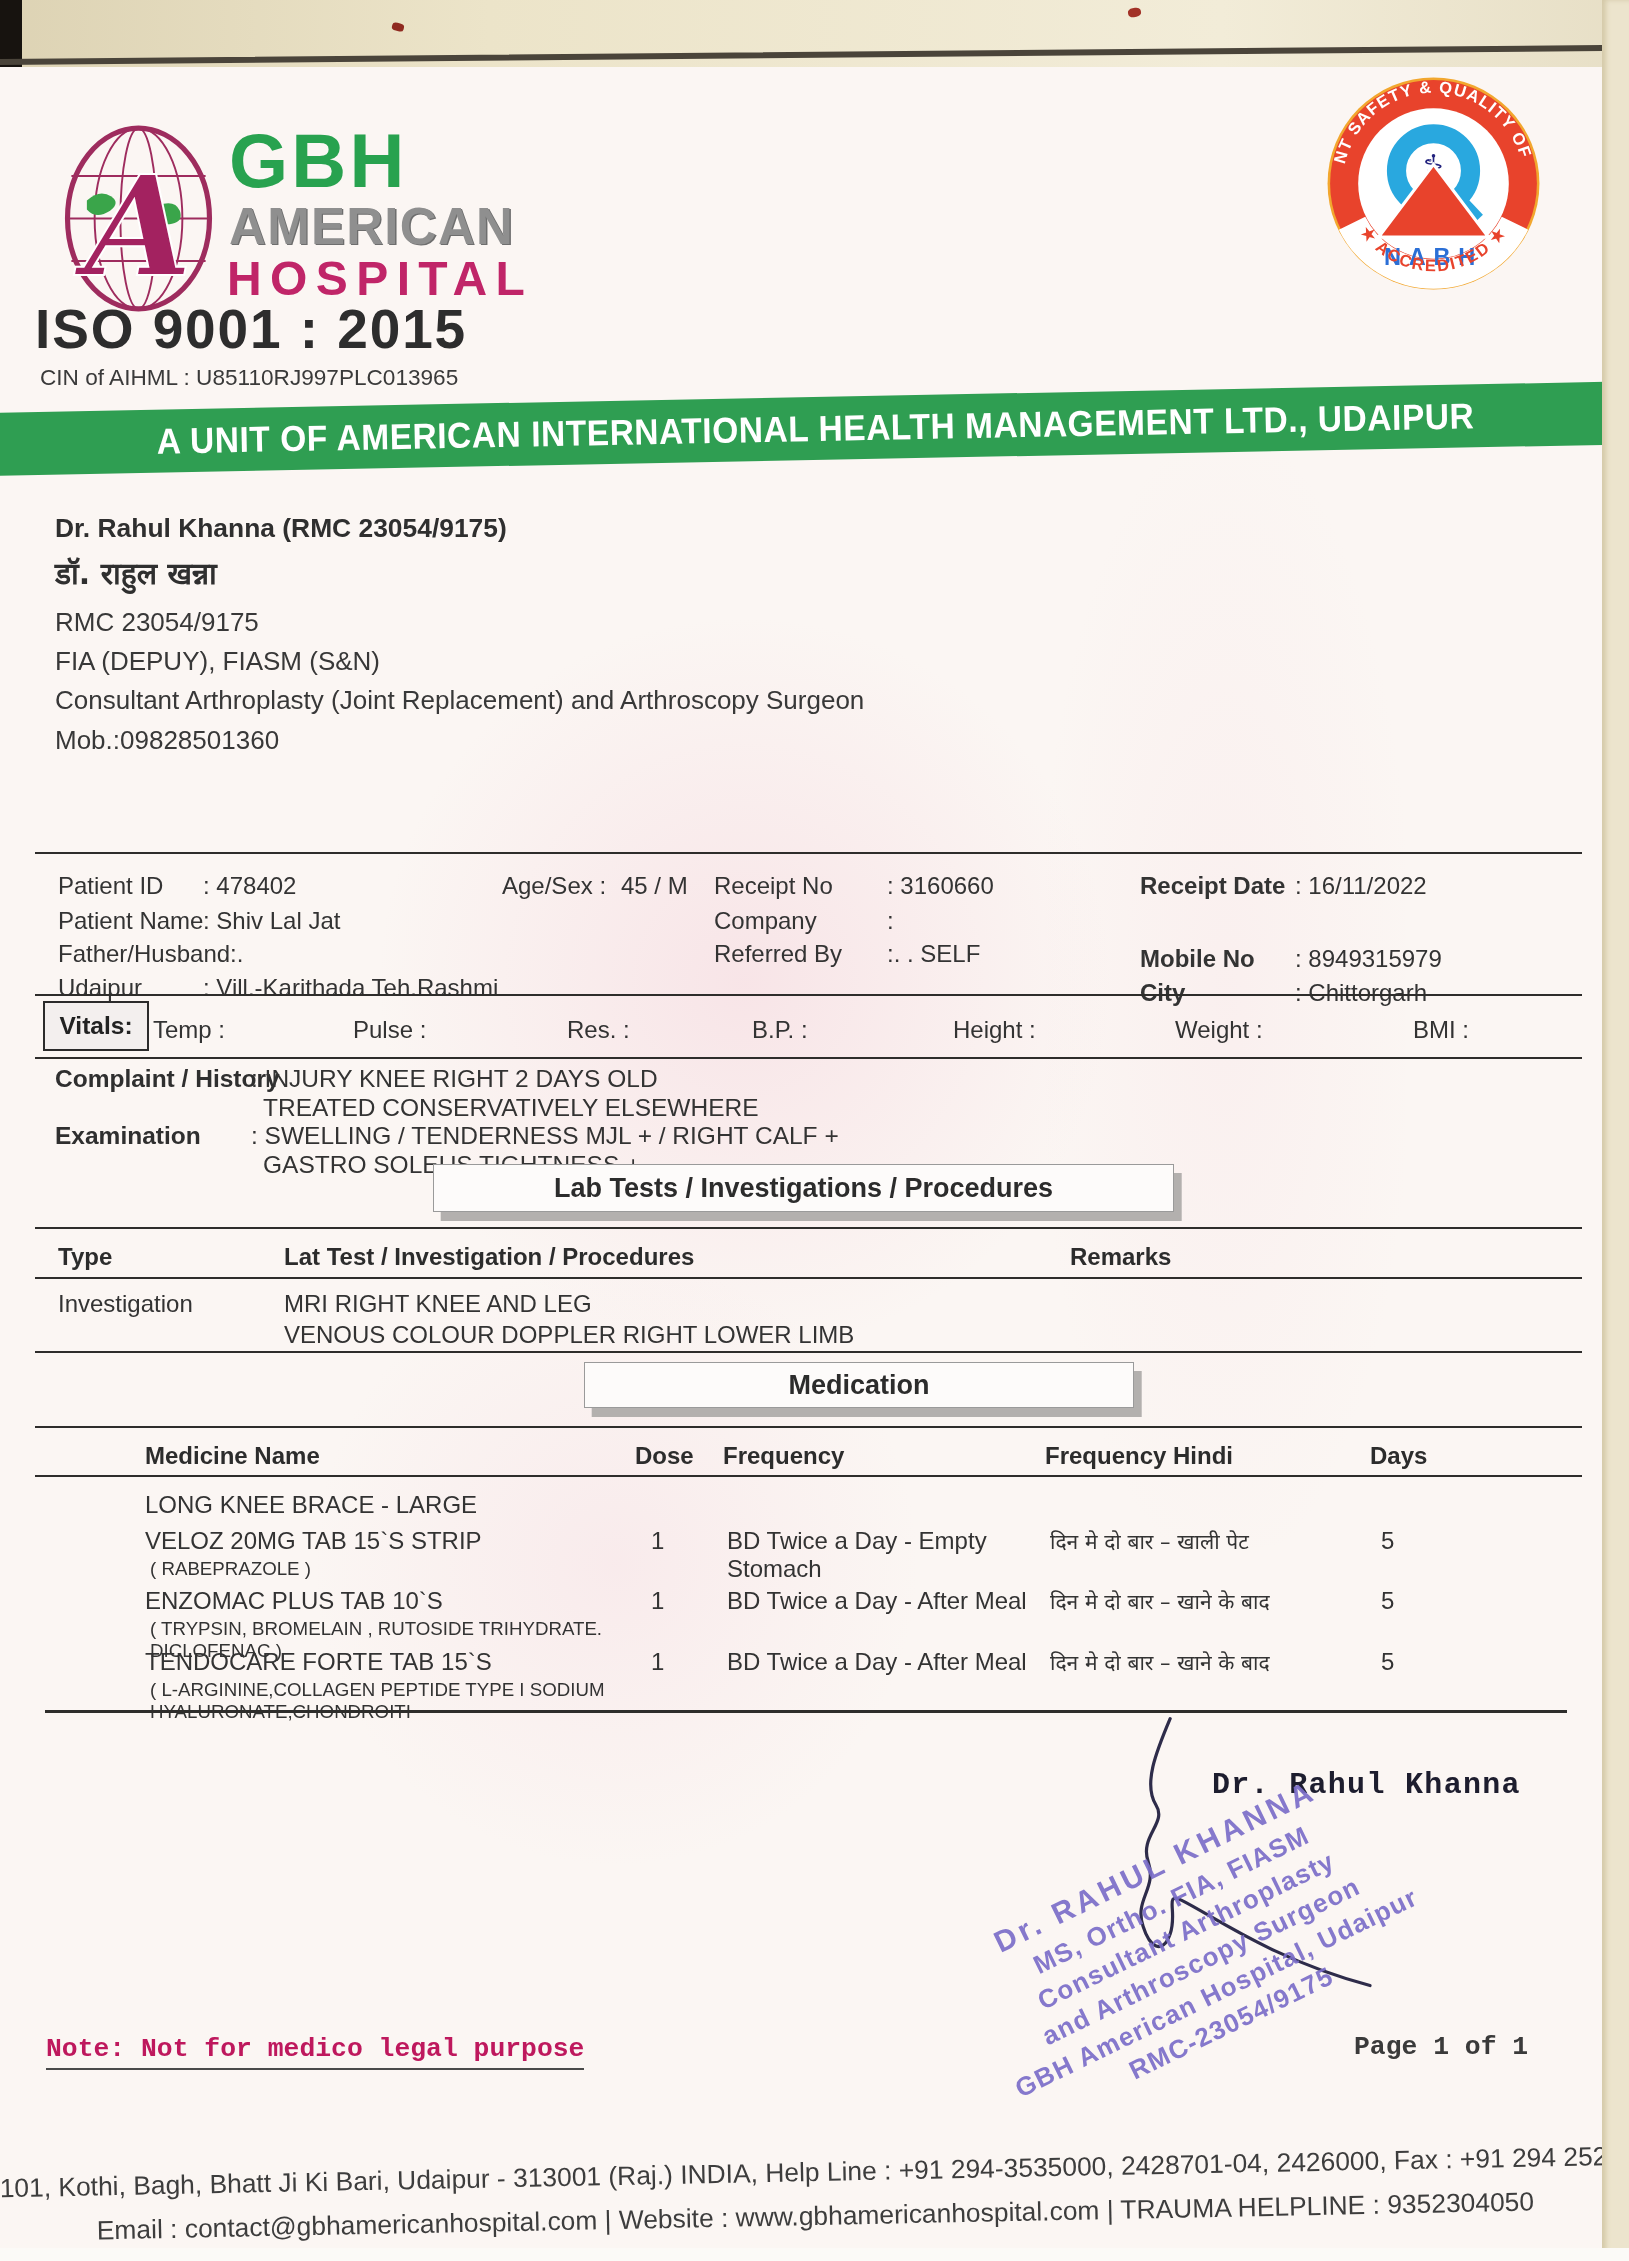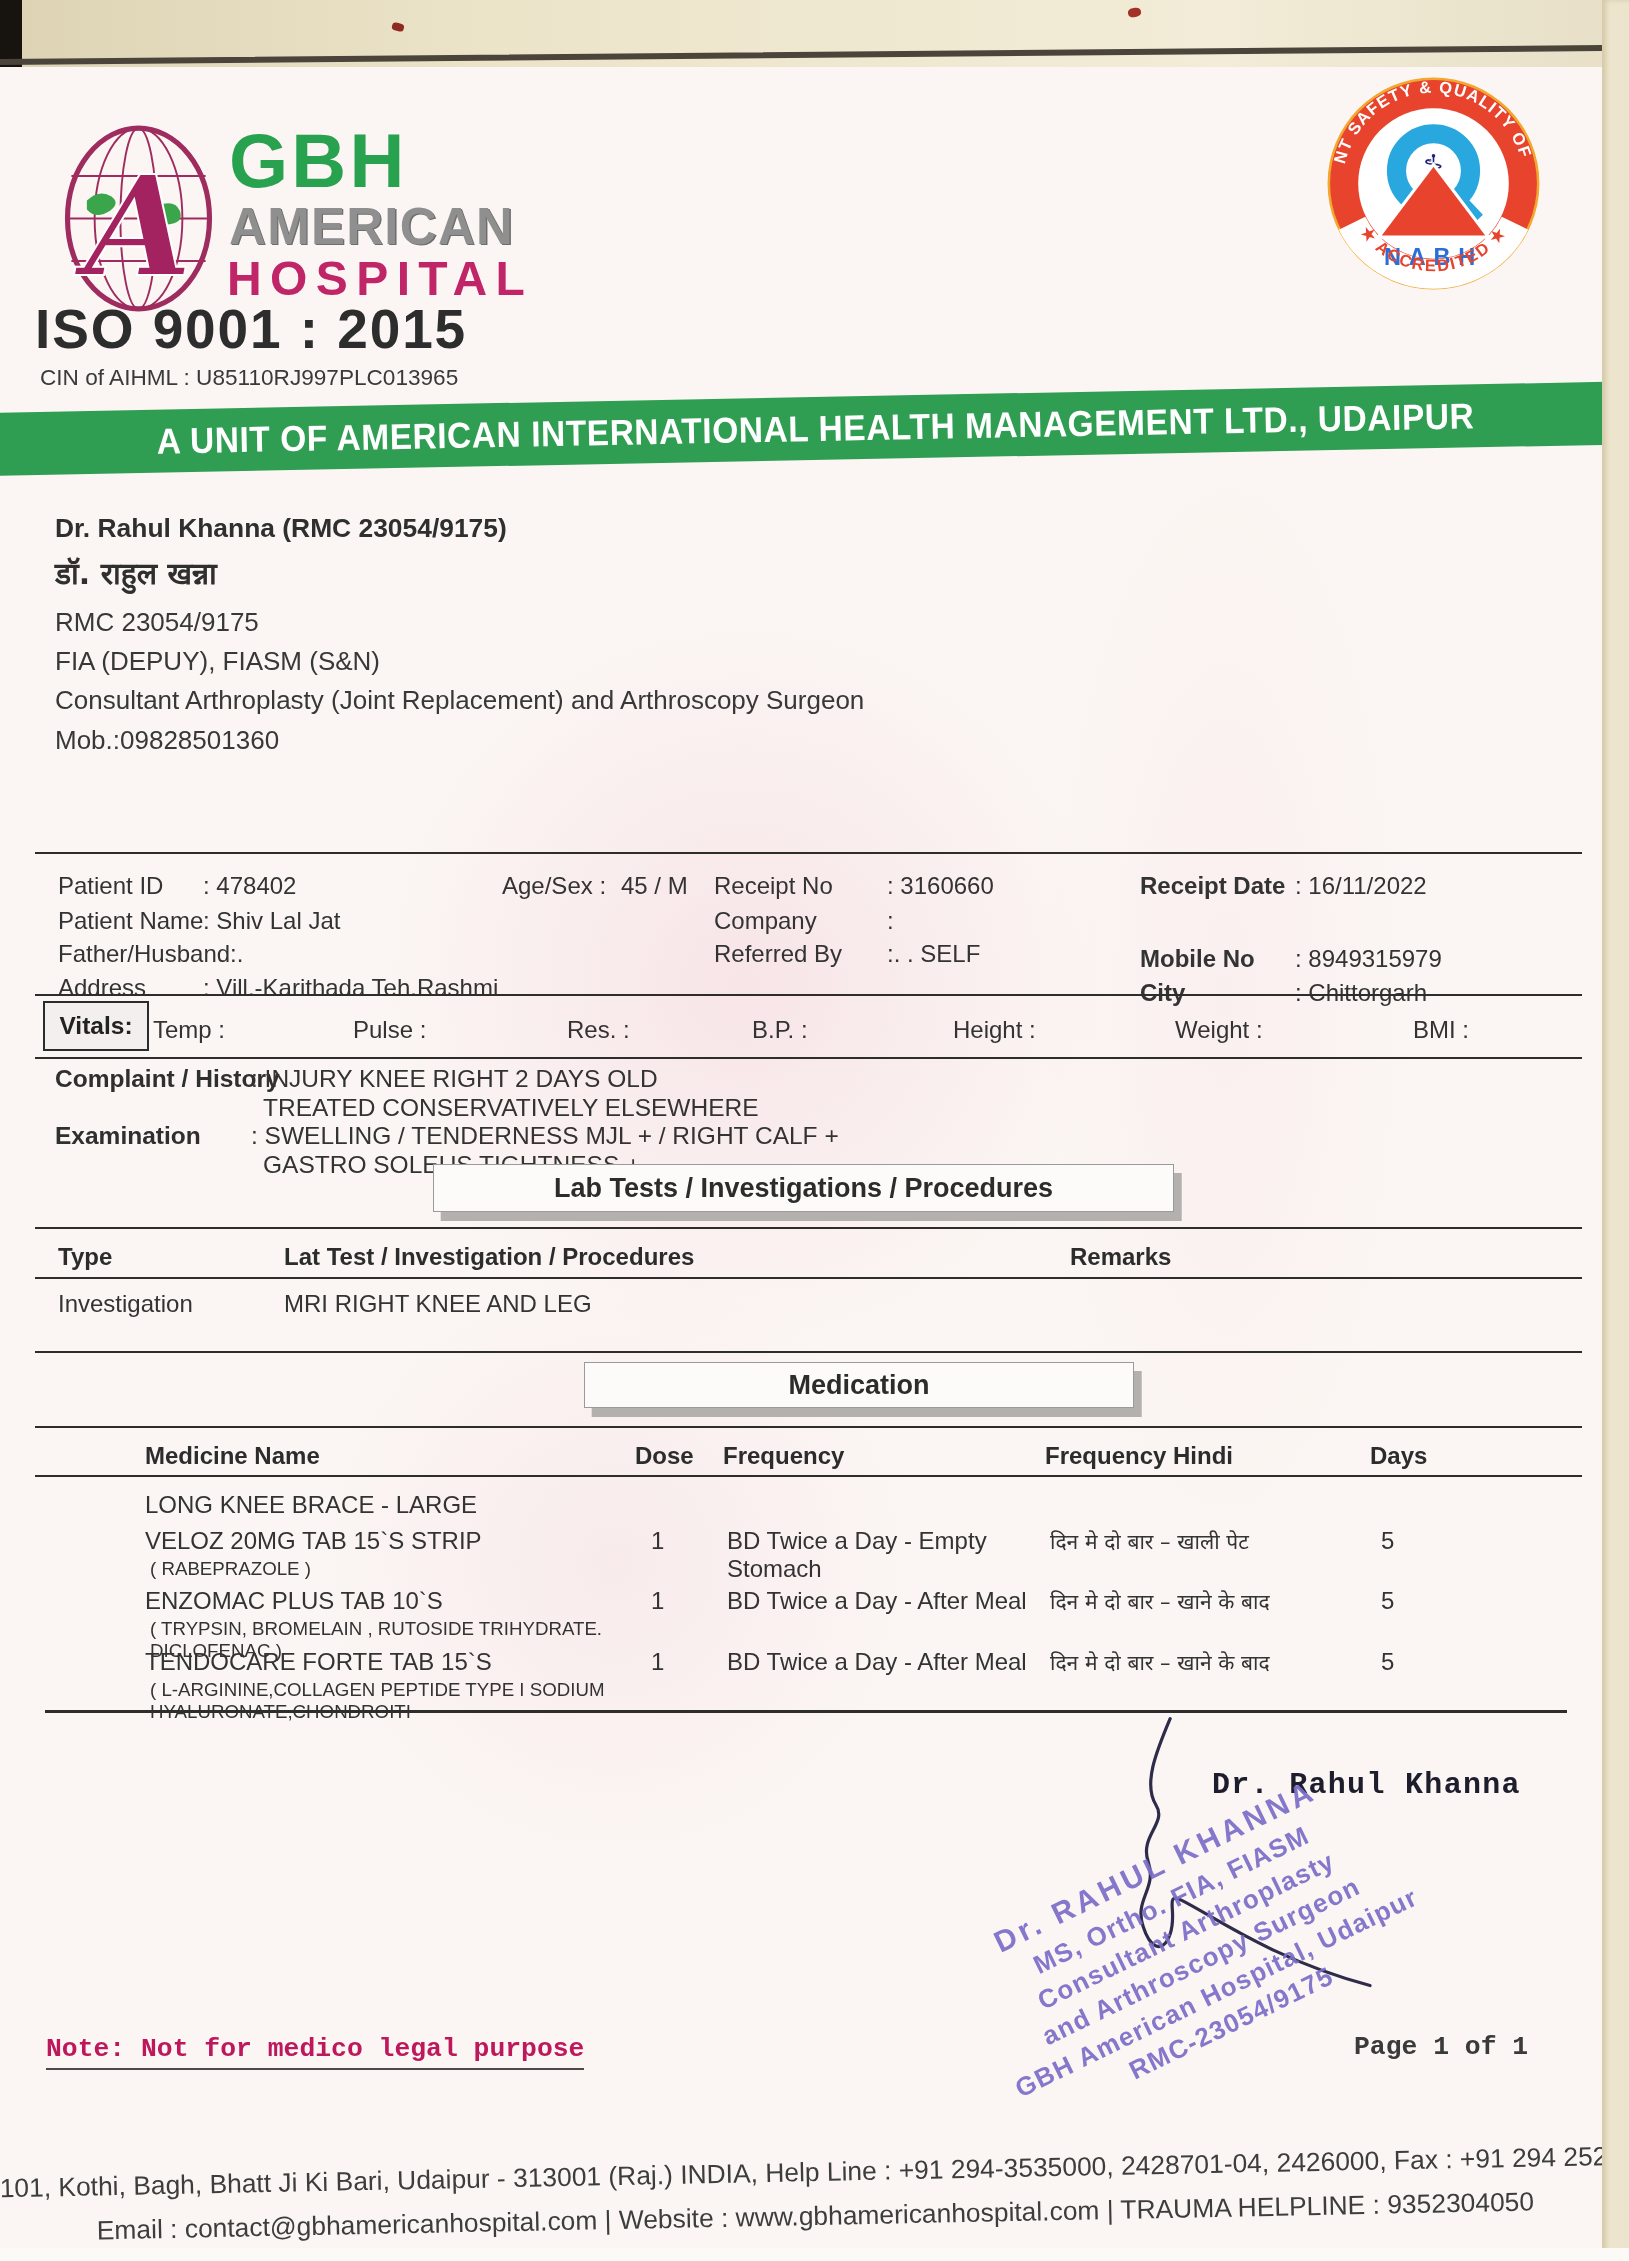--- a/index.html
+++ b/index.html
@@ -137,21 +137,21 @@
   <div class="cell w3" style="left:714px;top:872px;"><span class="lbl">Receipt No</span><span class="val">: 3160660</span></div>
   <div class="cell w4" style="left:1140px;top:872px;font-weight:700;"><span class="lbl">Receipt Date</span><span class="val" style="font-weight:400;">: 16/11/2022</span></div>
 
   <div class="cell w1" style="left:58px;top:907px;"><span class="lbl">Patient Name</span><span class="val">: Shiv Lal Jat</span></div>
   <div class="cell w3" style="left:714px;top:907px;"><span class="lbl">Company</span><span class="val">:</span></div>
 
   <div class="cell" style="left:58px;top:940px;"><span class="lbl">Father/Husband</span><span class="val">:.</span></div>
   <div class="cell w3" style="left:714px;top:940px;"><span class="lbl">Referred By</span><span class="val">:. . SELF</span></div>
   <div class="cell w4" style="left:1140px;top:945px;font-weight:700;"><span class="lbl">Mobile No</span><span class="val" style="font-weight:400;">: 8949315979</span></div>
 
-  <div class="cell w1" style="left:58px;top:974px;"><span class="lbl">Address</span><span class="val">: Vill.-Karithada Teh.Rashmi</span></div>
+  <div class="cell w1" style="left:58px;top:974px;"><span class="lbl">Udaipur</span><span class="val">: Vill.-Karithada Teh.Rashmi</span></div>
   <div class="cell w4" style="left:1140px;top:979px;font-weight:700;"><span class="lbl">City</span><span class="val" style="font-weight:400;">: Chittorgarh</span></div>
 
   <div class="hline" style="top:994px;"></div>
   <div class="vitals-box">
       <span>Vitals:</span>
     </div>
   <div class="vlabel" style="left:153px;">Temp :</div>
   <div class="vlabel" style="left:353px;">Pulse :</div>
   <div class="vlabel" style="left:567px;">Res. :</div>
   <div class="vlabel" style="left:752px;">B.P.  :</div>
@@ -170,20 +170,21 @@
   <div class="section-box" style="left:433px;top:1164px;width:739px;height:46px;">
     <span>Lab Tests / Investigations / Procedures</span>
   </div>
   <div class="hline" style="top:1227px;"></div>
   <div class="th" style="left:58px;top:1243px;">Type</div>
   <div class="th" style="left:284px;top:1243px;">Lat Test / Investigation / Procedures</div>
   <div class="th" style="left:1070px;top:1243px;">Remarks</div>
   <div class="hline" style="top:1277px;"></div>
   <div class="td" style="left:58px;top:1290px;">Investigation</div>
   <div class="td" style="left:284px;top:1290px;">MRI RIGHT KNEE AND LEG</div>
+  <div class="td" style="left:284px;top:1321px;">VENOUS COLOUR DOPPLER RIGHT LOWER LIMB</div>
   <div class="hline" style="top:1351px;"></div>
 
   <div class="section-box" style="left:584px;top:1362px;width:548px;height:44px;">
     <span>Medication</span>
   </div>
   <div class="hline" style="top:1426px;"></div>
   <div class="th" style="left:145px;top:1442px;">Medicine Name</div>
   <div class="th" style="left:635px;top:1442px;">Dose</div>
   <div class="th" style="left:723px;top:1442px;">Frequency</div>
   <div class="th" style="left:1045px;top:1442px;">Frequency Hindi</div>

